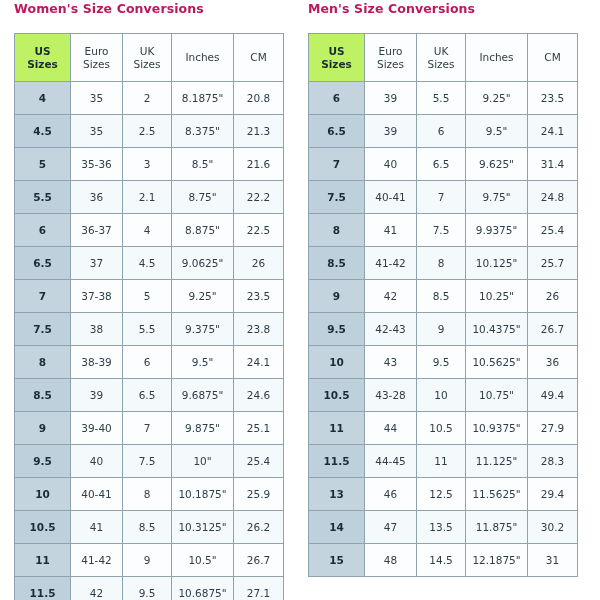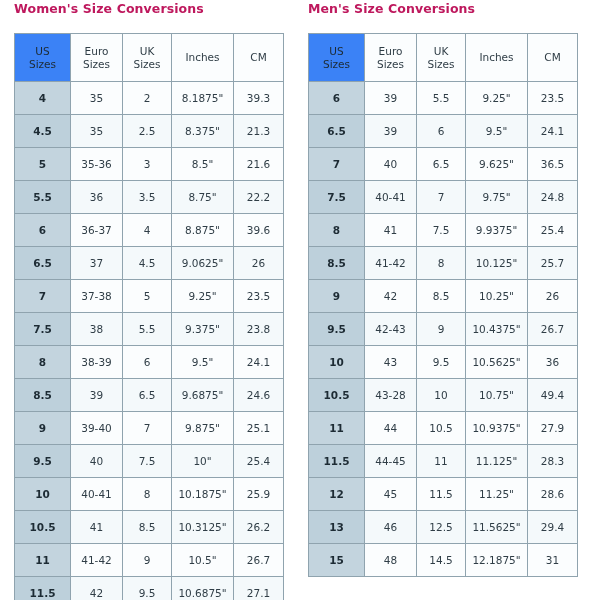--- a/index.html
+++ b/index.html
@@ -70,23 +70,23 @@
   col.c-cm     { width: 50px; }
 
   thead th {
     height: 47px;
     background: #e8f1f6;
     color: #3a4a54;
     line-height: 13px;
     font-weight: normal;
   }
   thead th.us-head {
-    background: #3b82f6;
+    background: #bef264;
     color: #1d2b34;
-    font-weight: normal;
+    font-weight: bold;
   }
   thead th .hl {
     display: block;
   }
 
   tbody tr { height: 32px; }
   tbody td { height: 32px; }
   tbody td.us-cell {
     background: #c3d4de;
     color: #1d2b34;
@@ -136,49 +136,49 @@
             <span class="hl">CM</span>
           </th>
         </tr>
       </thead>
       <tbody>
           <tr>
             <td class="us-cell">4</td>
             <td>35</td>
             <td>2</td>
             <td>8.1875"</td>
-            <td>39.3</td>
+            <td>20.8</td>
           </tr>
           <tr>
             <td class="us-cell">4.5</td>
             <td>35</td>
             <td>2.5</td>
             <td>8.375"</td>
             <td>21.3</td>
           </tr>
           <tr>
             <td class="us-cell">5</td>
             <td>35-36</td>
             <td>3</td>
             <td>8.5"</td>
             <td>21.6</td>
           </tr>
           <tr>
             <td class="us-cell">5.5</td>
             <td>36</td>
-            <td>3.5</td>
+            <td>2.1</td>
             <td>8.75"</td>
             <td>22.2</td>
           </tr>
           <tr>
             <td class="us-cell">6</td>
             <td>36-37</td>
             <td>4</td>
             <td>8.875"</td>
-            <td>39.6</td>
+            <td>22.5</td>
           </tr>
           <tr>
             <td class="us-cell">6.5</td>
             <td>37</td>
             <td>4.5</td>
             <td>9.0625"</td>
             <td>26</td>
           </tr>
           <tr>
             <td class="us-cell">7</td>
@@ -299,21 +299,21 @@
             <td>39</td>
             <td>6</td>
             <td>9.5"</td>
             <td>24.1</td>
           </tr>
           <tr>
             <td class="us-cell">7</td>
             <td>40</td>
             <td>6.5</td>
             <td>9.625"</td>
-            <td>36.5</td>
+            <td>31.4</td>
           </tr>
           <tr>
             <td class="us-cell">7.5</td>
             <td>40-41</td>
             <td>7</td>
             <td>9.75"</td>
             <td>24.8</td>
           </tr>
           <tr>
             <td class="us-cell">8</td>
@@ -365,34 +365,34 @@
             <td>27.9</td>
           </tr>
           <tr>
             <td class="us-cell">11.5</td>
             <td>44-45</td>
             <td>11</td>
             <td>11.125"</td>
             <td>28.3</td>
           </tr>
           <tr>
-            <td class="us-cell">12</td>
-            <td>45</td>
-            <td>11.5</td>
-            <td>11.25"</td>
-            <td>28.6</td>
-          </tr>
-          <tr>
             <td class="us-cell">13</td>
             <td>46</td>
             <td>12.5</td>
             <td>11.5625"</td>
             <td>29.4</td>
           </tr>
           <tr>
+            <td class="us-cell">14</td>
+            <td>47</td>
+            <td>13.5</td>
+            <td>11.875"</td>
+            <td>30.2</td>
+          </tr>
+          <tr>
             <td class="us-cell">15</td>
             <td>48</td>
             <td>14.5</td>
             <td>12.1875"</td>
             <td>31</td>
           </tr>
         </tbody>
     </table>
   </div>
 

